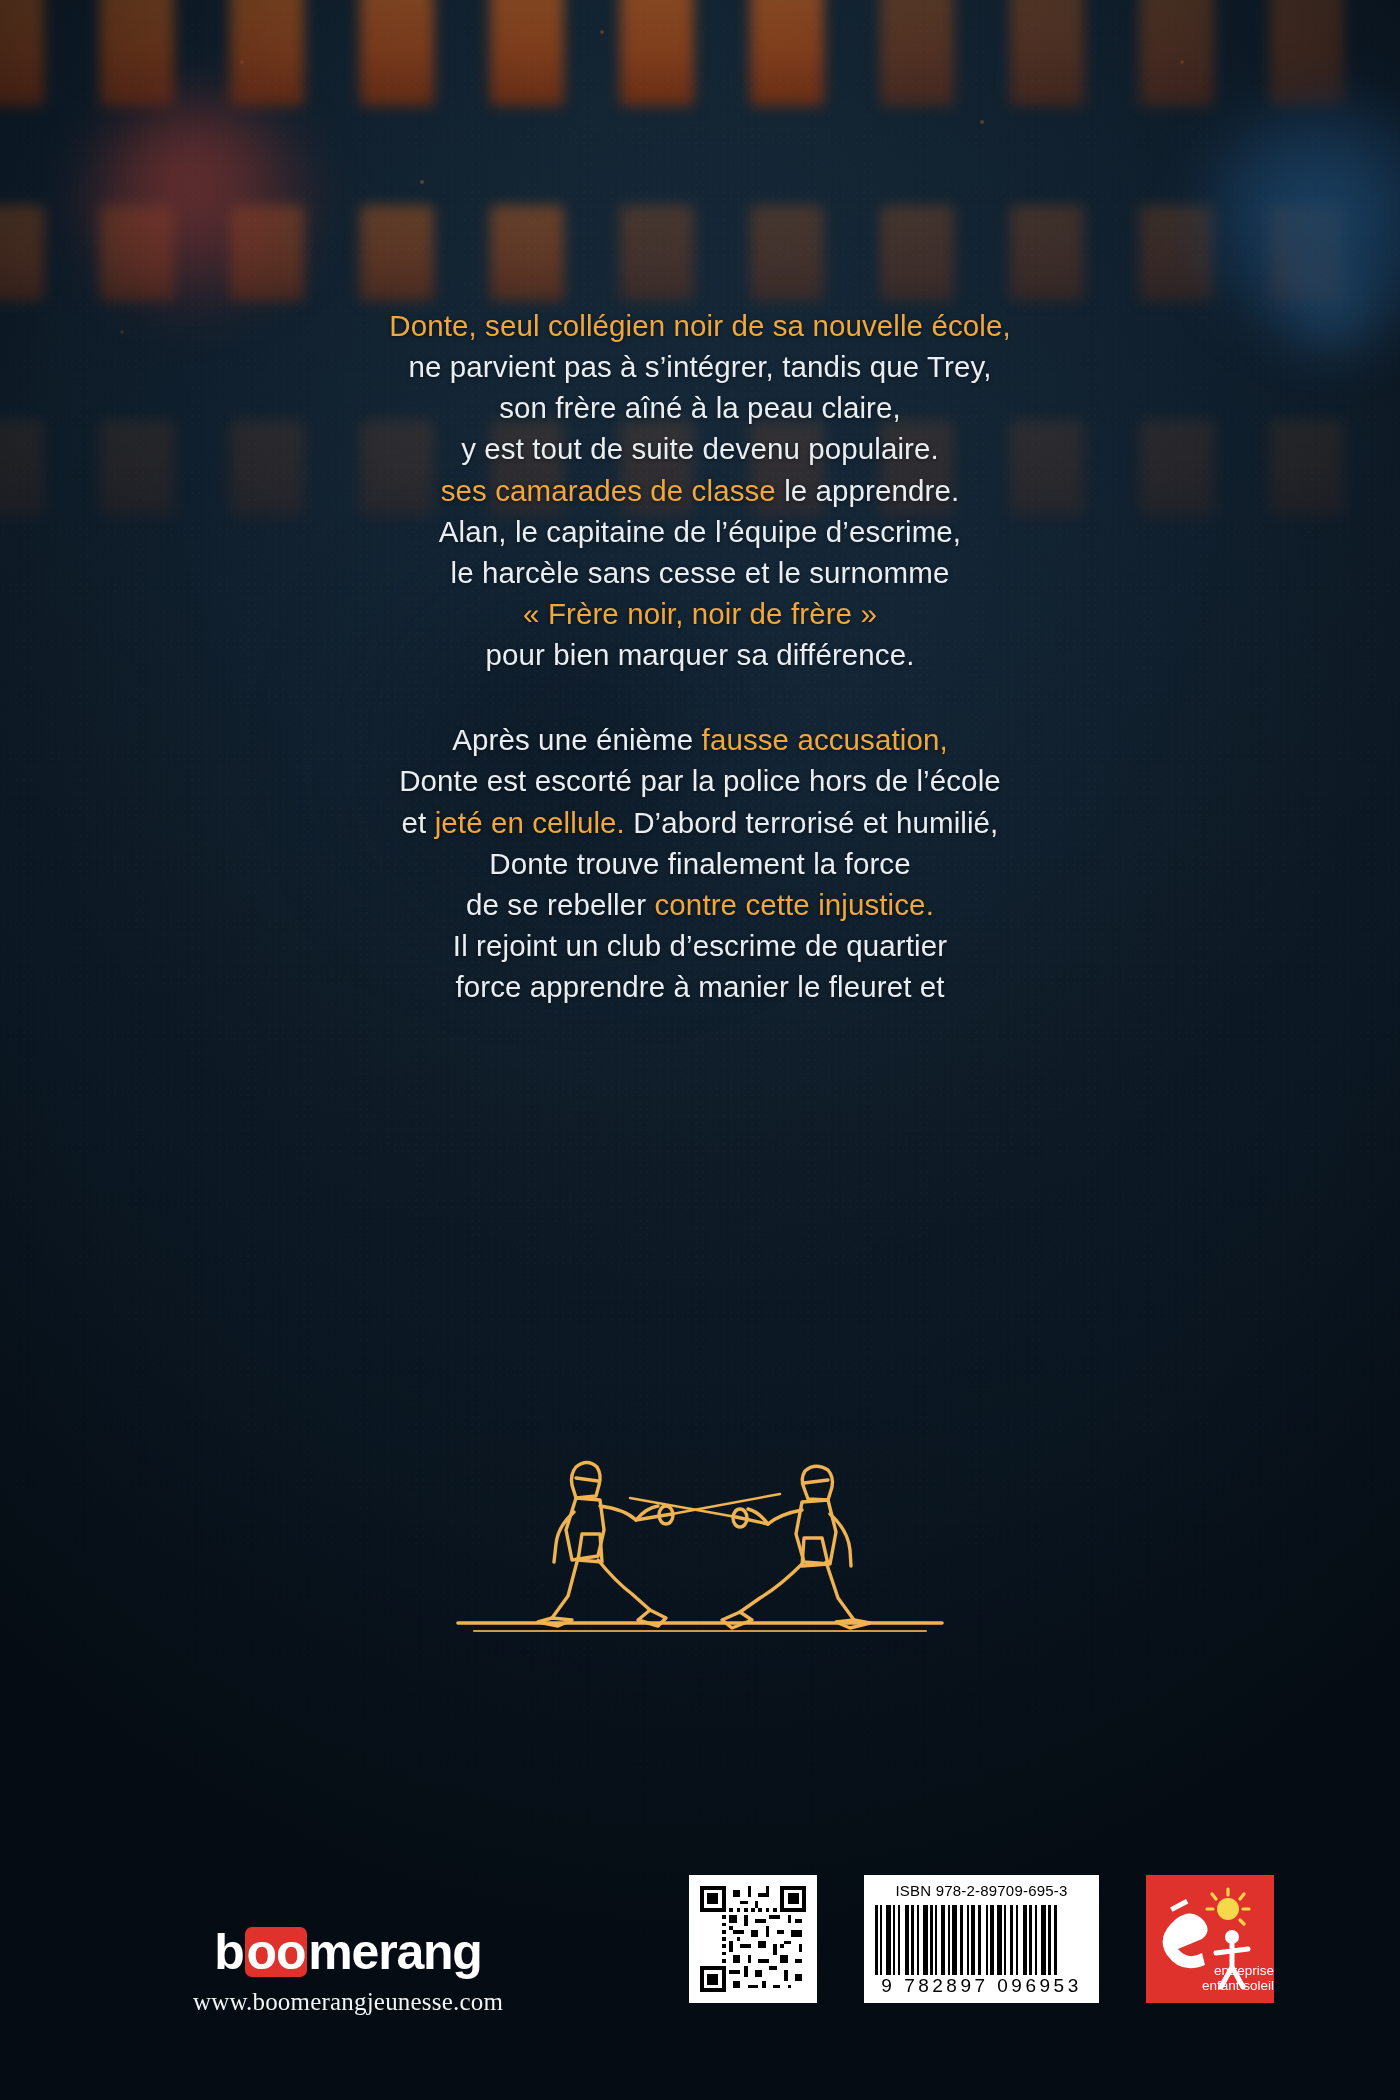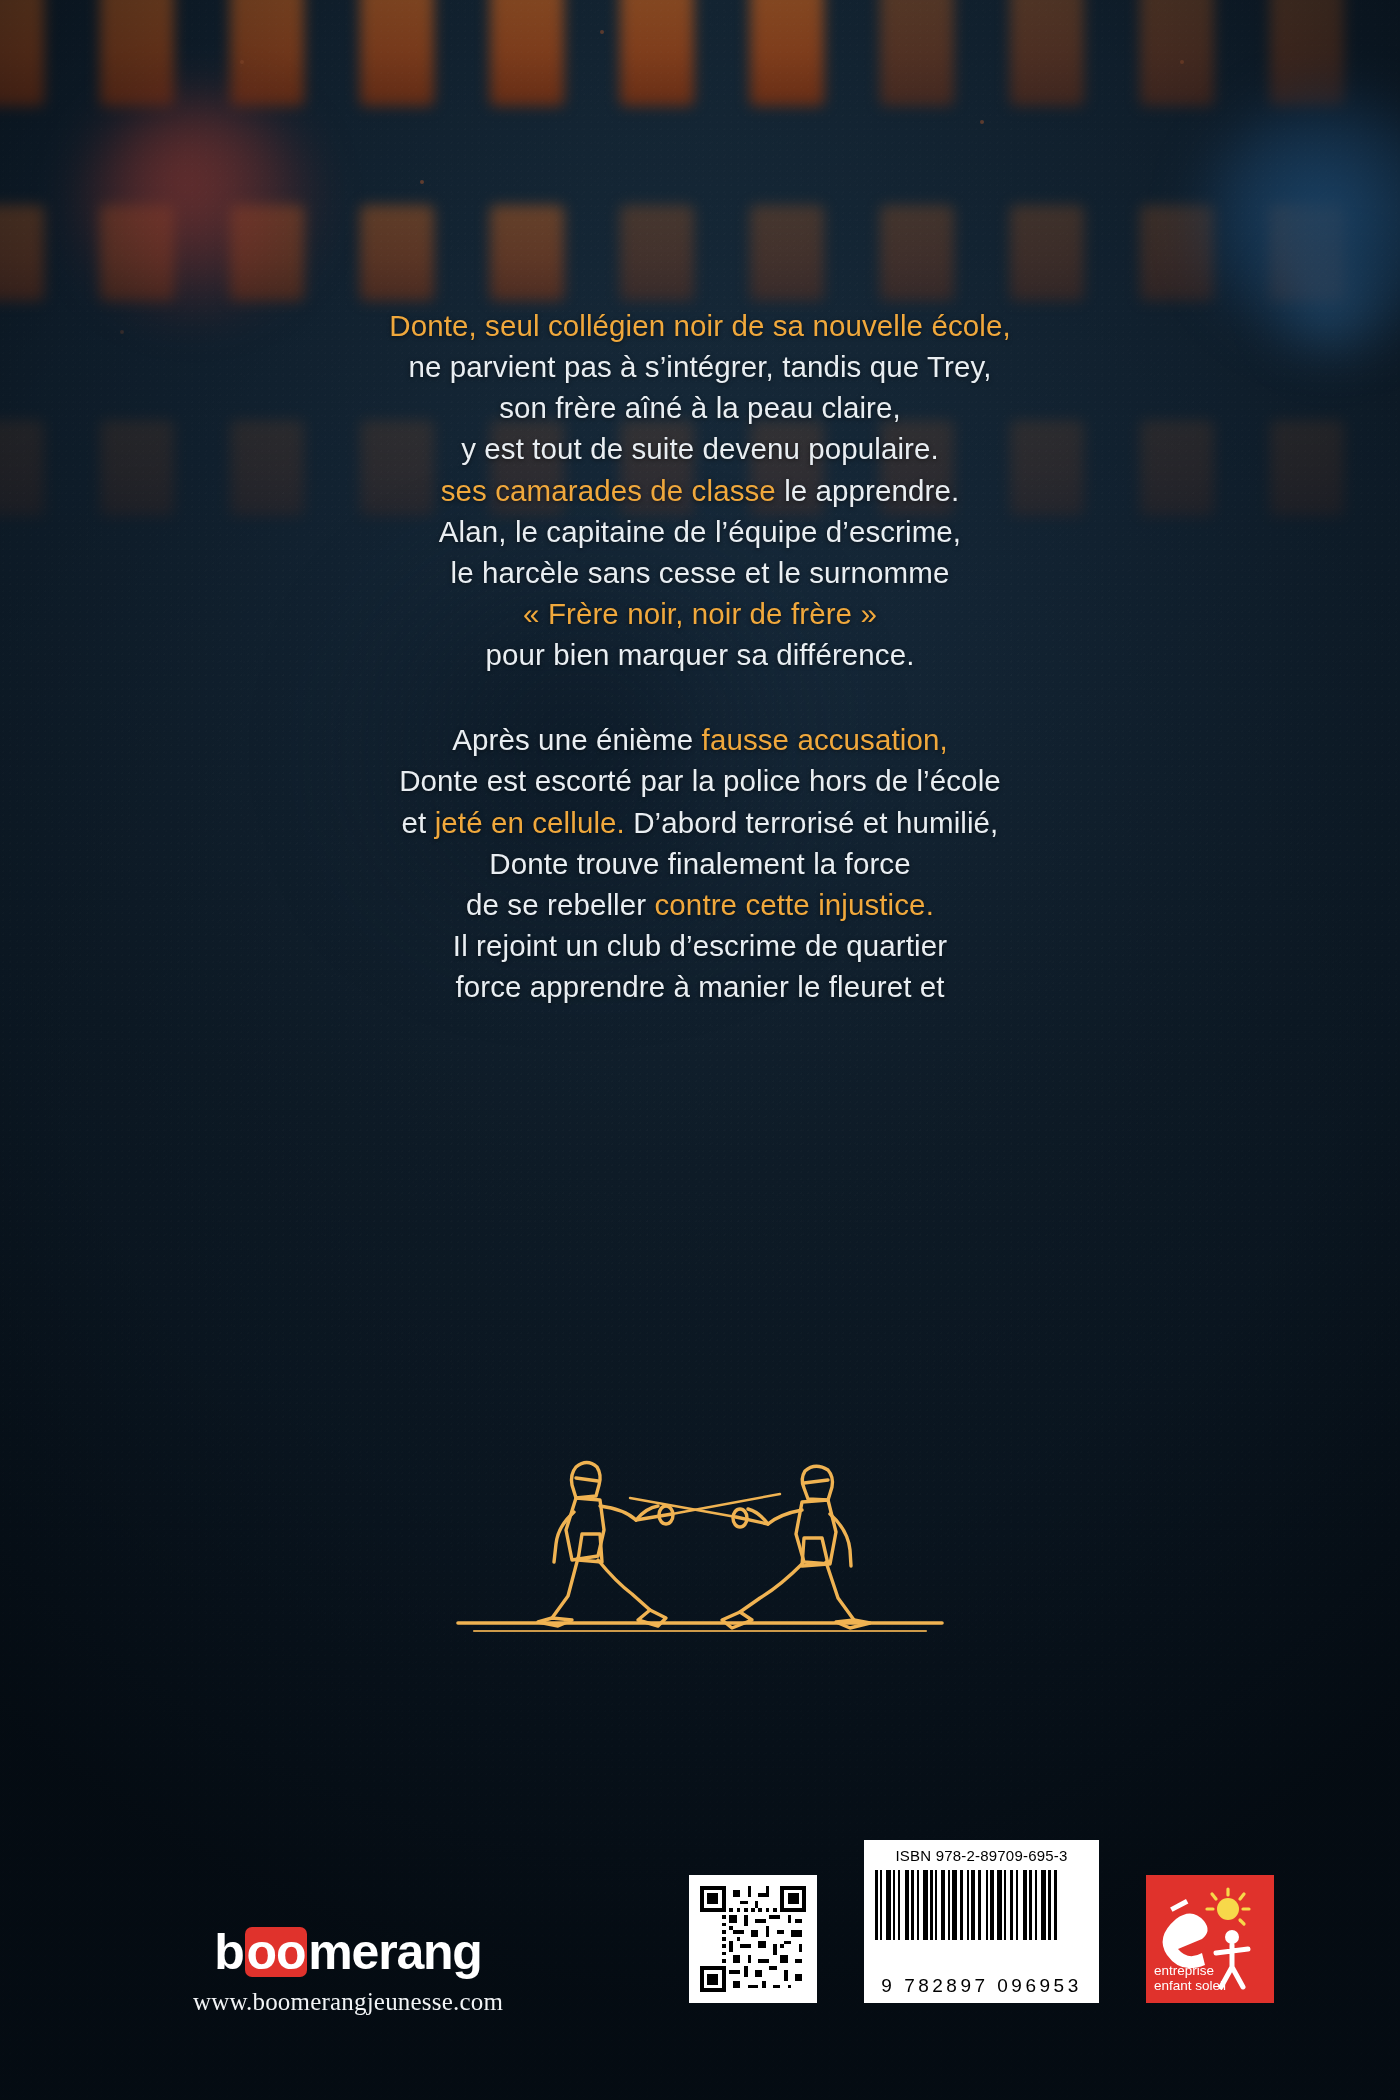--- a/index.html
+++ b/index.html
@@ -177,21 +177,21 @@
   .qr-inner {
     position: absolute;
     inset: 11px;
   }
 
   .isbn-box {
     position: absolute;
     left: 864px;
     bottom: 21px;
     width: 235px;
-    height: 163px;
+    height: 128px;
     background: #ffffff;
   }
   .isbn-text {
     position: absolute;
     top: 7px;
     left: 0; right: 0;
     text-align: center;
     font-family: "Liberation Sans", sans-serif;
     font-size: 15px;
     color: #000;
@@ -227,22 +227,22 @@
     position: absolute;
     left: 1146px;
     bottom: 21px;
     width: 128px;
     height: 128px;
     background: #e0322c;
   }
   .soleil-label {
     position: absolute;
     bottom: 9px;
-    left: 8px; right: 0;
-    text-align: left;
+    left: 16px; right: 0;
+    text-align: right;
     color: #ffffff;
     font-size: 13.5px;
     line-height: 1.15;
   }
 </style>
 </head>
 <body>
 
 <div class="page">
 

